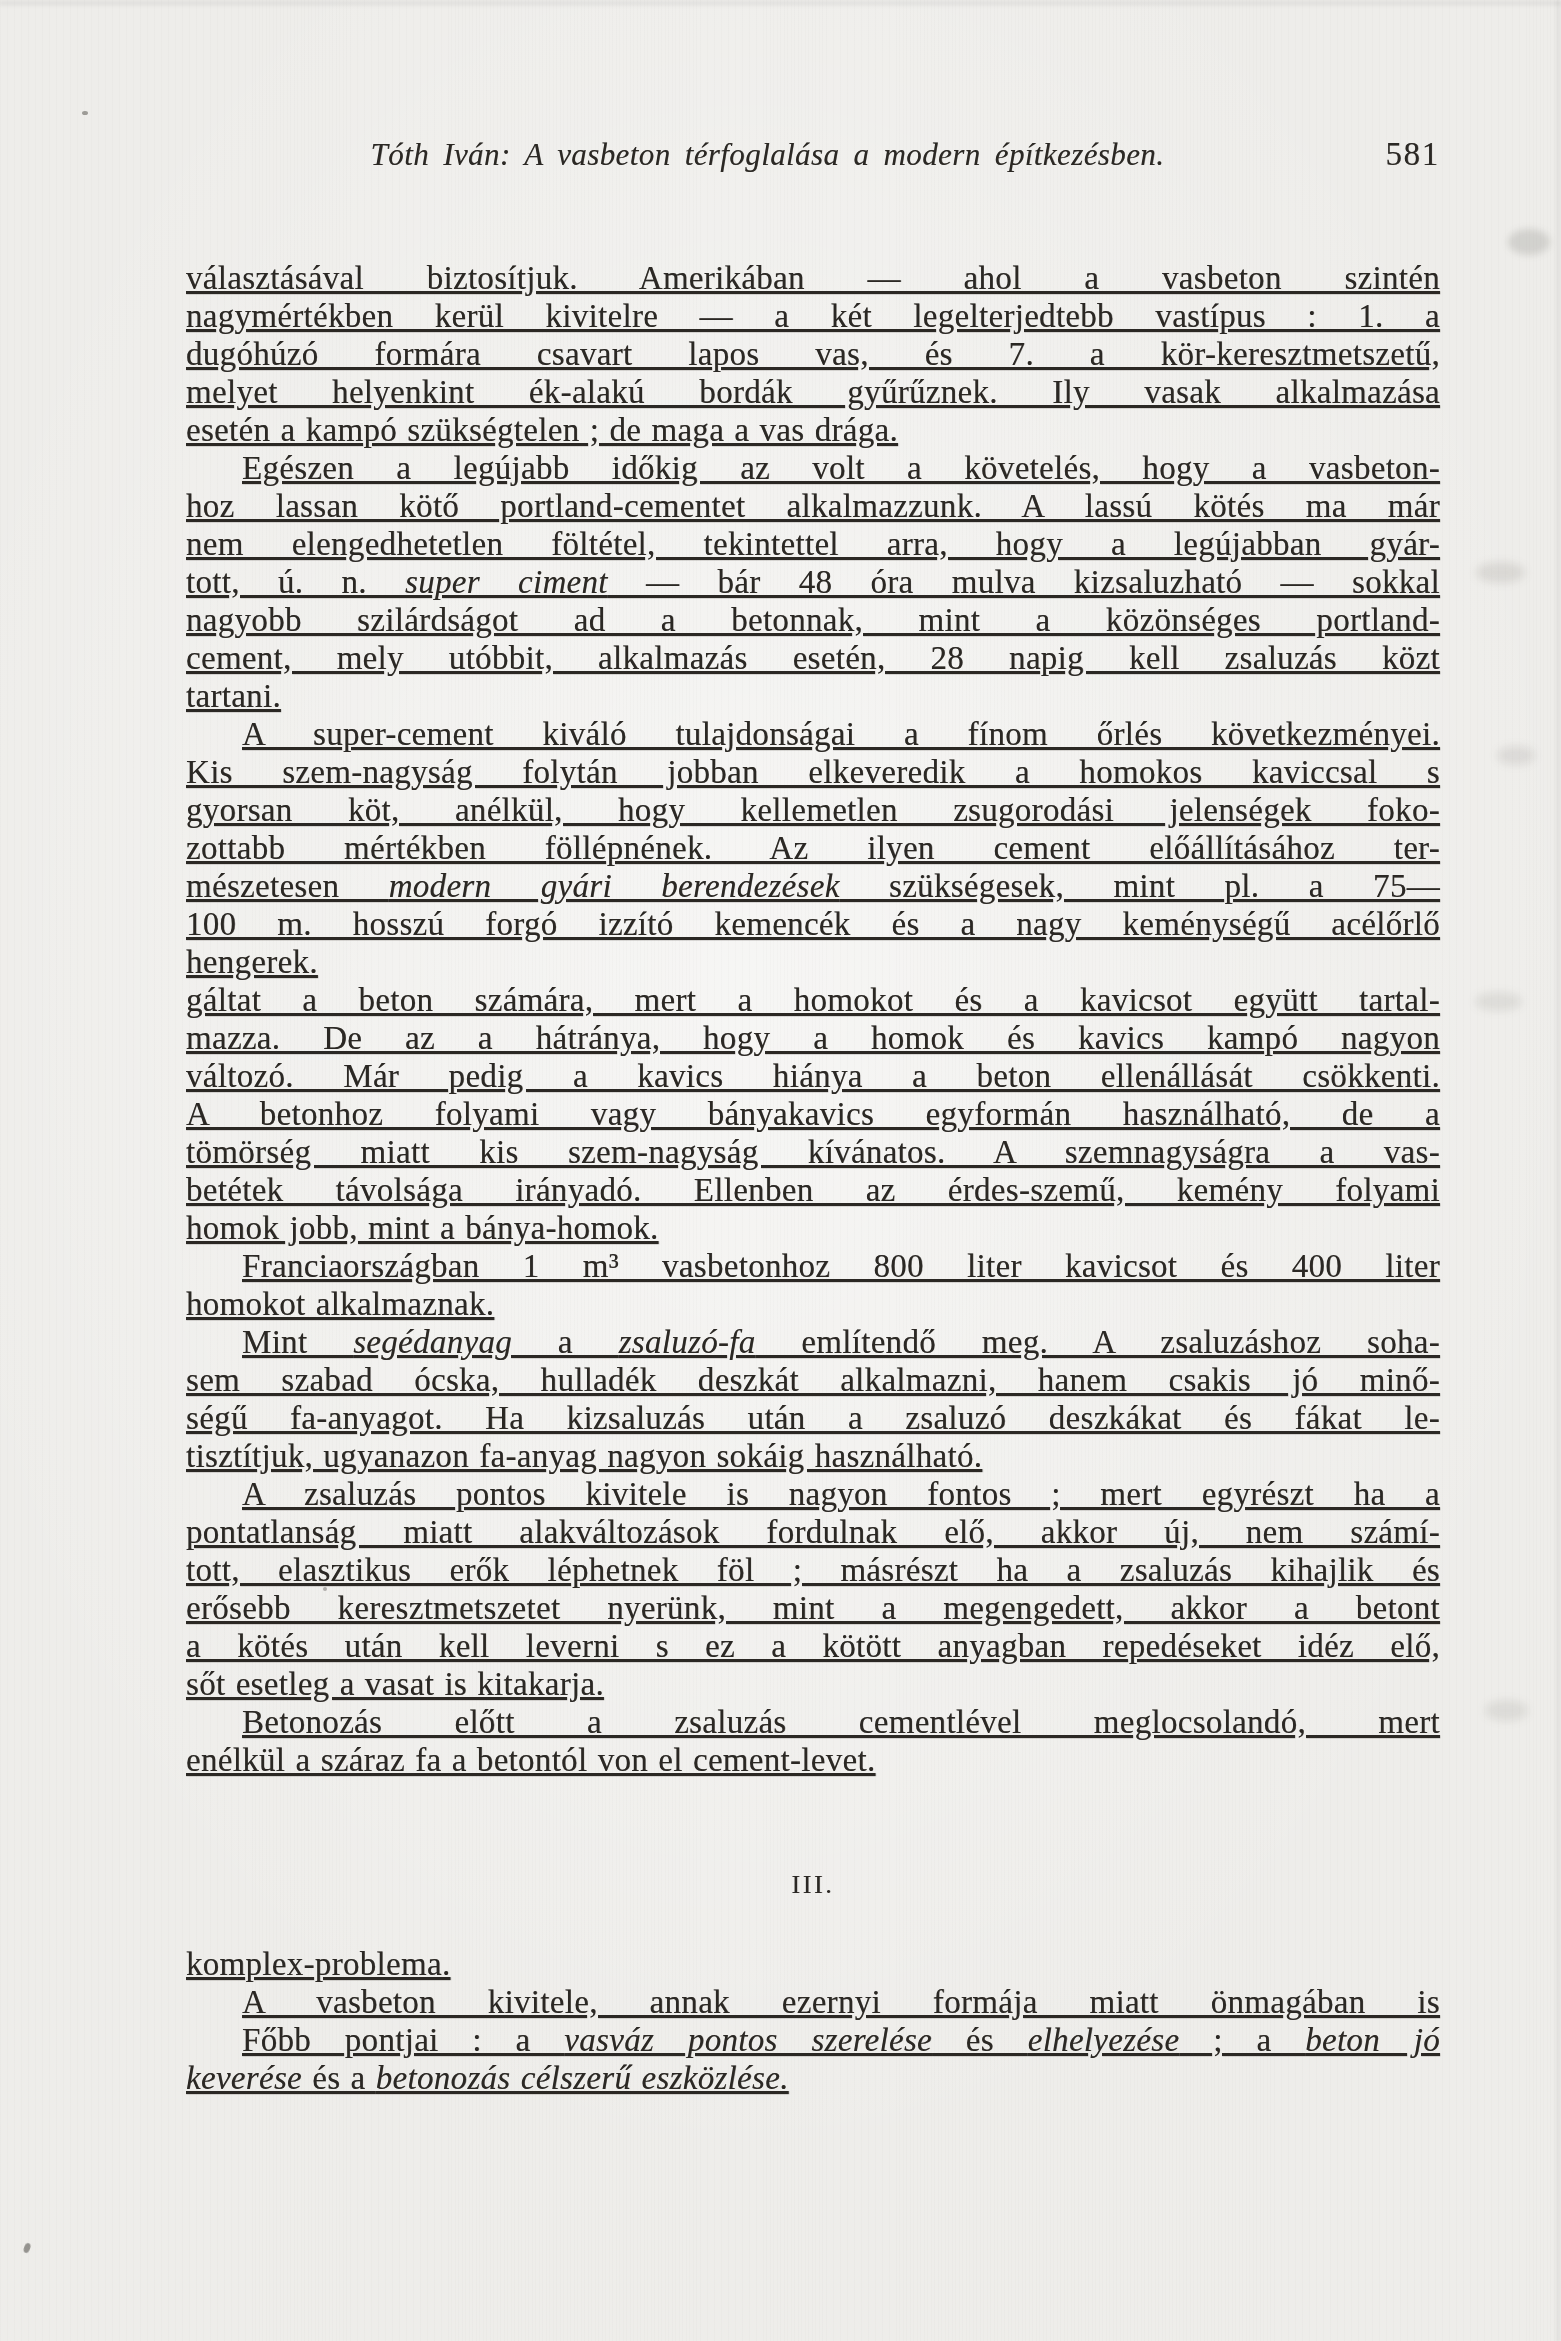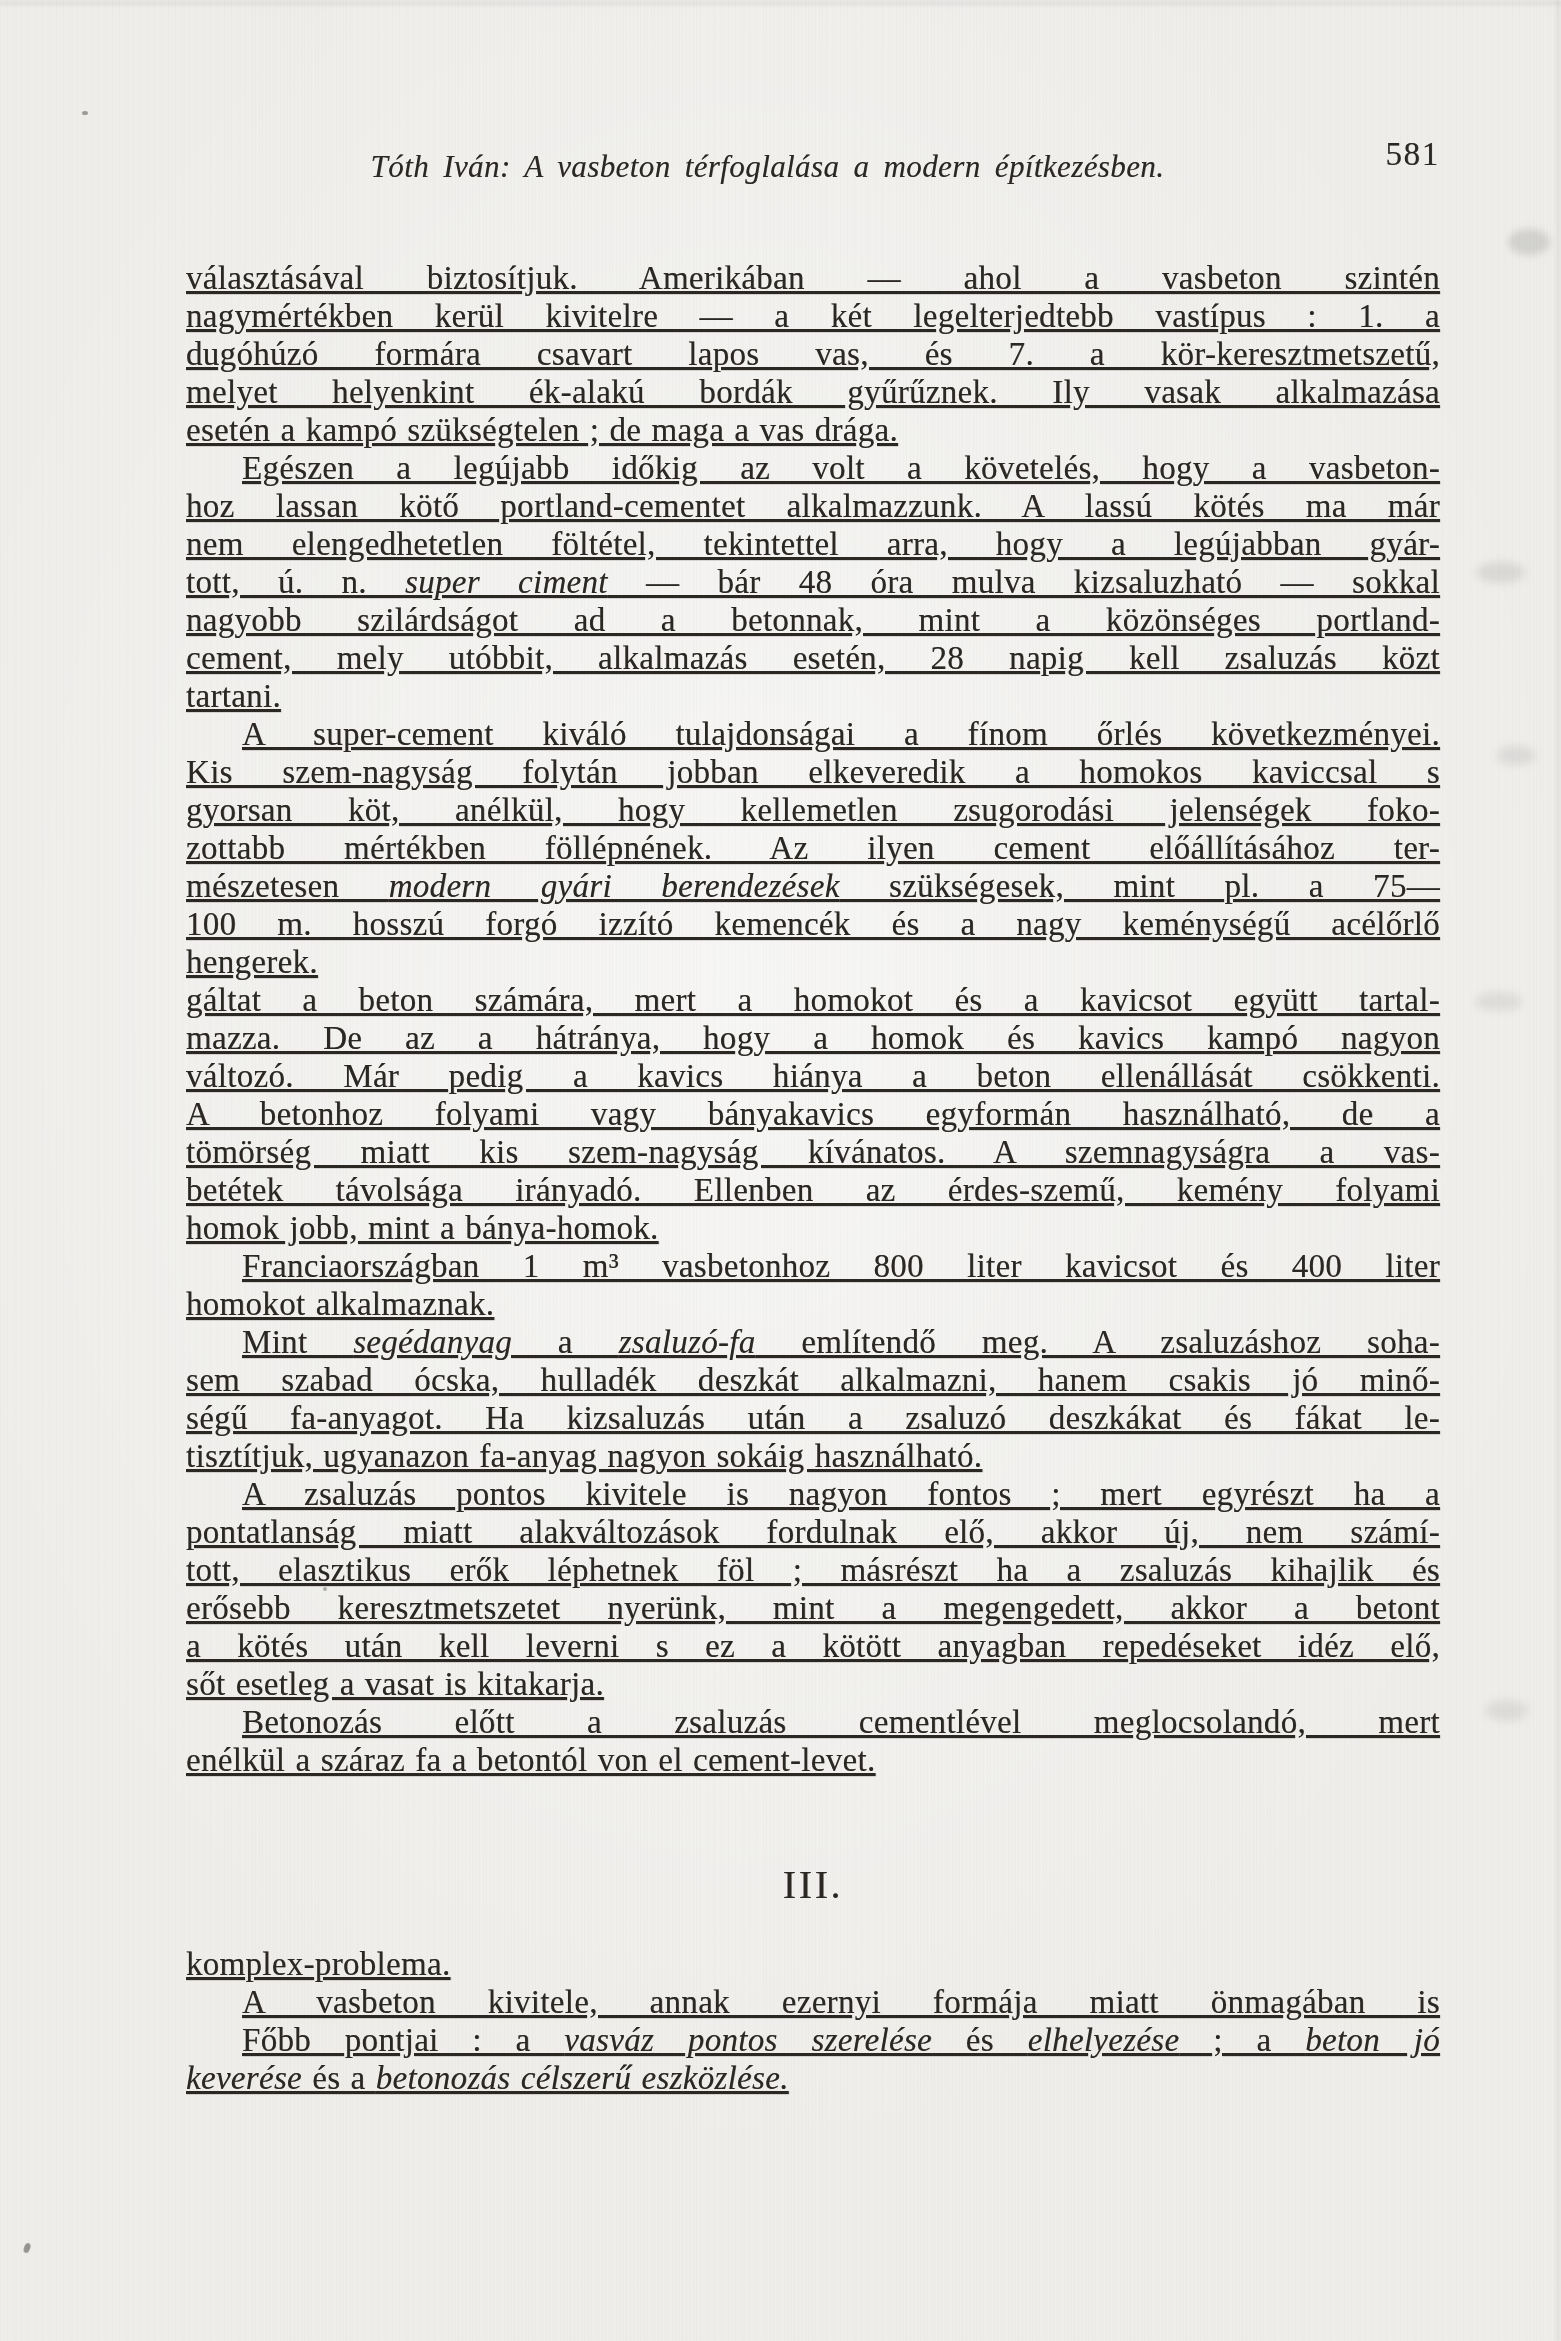--- a/index.html
+++ b/index.html
@@ -25,21 +25,20 @@
   .running-head{
     position:absolute;left:186px;top:130px;width:1254px;height:52px;
   }
   .running-title{
     position:absolute;left:4px;right:95px;top:0;
     text-align:center;
     font-style:italic;
     font-size:31px;line-height:49px;
     word-spacing:6px;letter-spacing:0.4px;
     text-shadow:0.3px 0.3px 0.6px rgba(43,40,36,0.45);
-    margin-top:12px;
   }
   .page-num{
     position:absolute;right:0;top:0;
     font-size:33px;line-height:49px;letter-spacing:1.7px;
     text-shadow:0.3px 0.3px 0.6px rgba(43,40,36,0.45);
     margin-left:29px;
   }
   
   .text-column{
     position:absolute;left:186px;top:259px;width:1254px;
@@ -56,21 +55,21 @@
     text-align-last:justify;
     overflow:visible;
     text-decoration:underline;
   }
   .line.first{padding-left:56px;}
   .line.last{text-align-last:left;}
   .line em{font-style:italic;}
   .section-heading{
     margin-top:86px;
     text-align:center;
-    font-size:40px;line-height:40px;letter-spacing:2.6px;
+    font-size:26px;line-height:40px;letter-spacing:2.6px;
     text-shadow:0.3px 0.3px 0.6px rgba(43,40,36,0.5);
   }
   .closing{margin-top:40px;}
   
   .smudge{position:absolute;pointer-events:none;border-radius:50%;}
   .sm-a{left:1508px;top:229px;width:42px;height:26px;background:rgba(70,68,60,0.16);filter:blur(3.5px);}
   .sm-b{left:1476px;top:562px;width:49px;height:21px;background:rgba(70,68,60,0.12);filter:blur(4.3px);}
   .sm-c{left:1497px;top:746px;width:38px;height:19px;background:rgba(70,68,60,0.11);filter:blur(4.3px);}
   .sm-d{left:1475px;top:992px;width:47px;height:19px;background:rgba(70,68,60,0.10);filter:blur(4.3px);}
   .sm-e{left:1485px;top:1700px;width:43px;height:21px;background:rgba(70,68,60,0.10);filter:blur(4.3px);}

